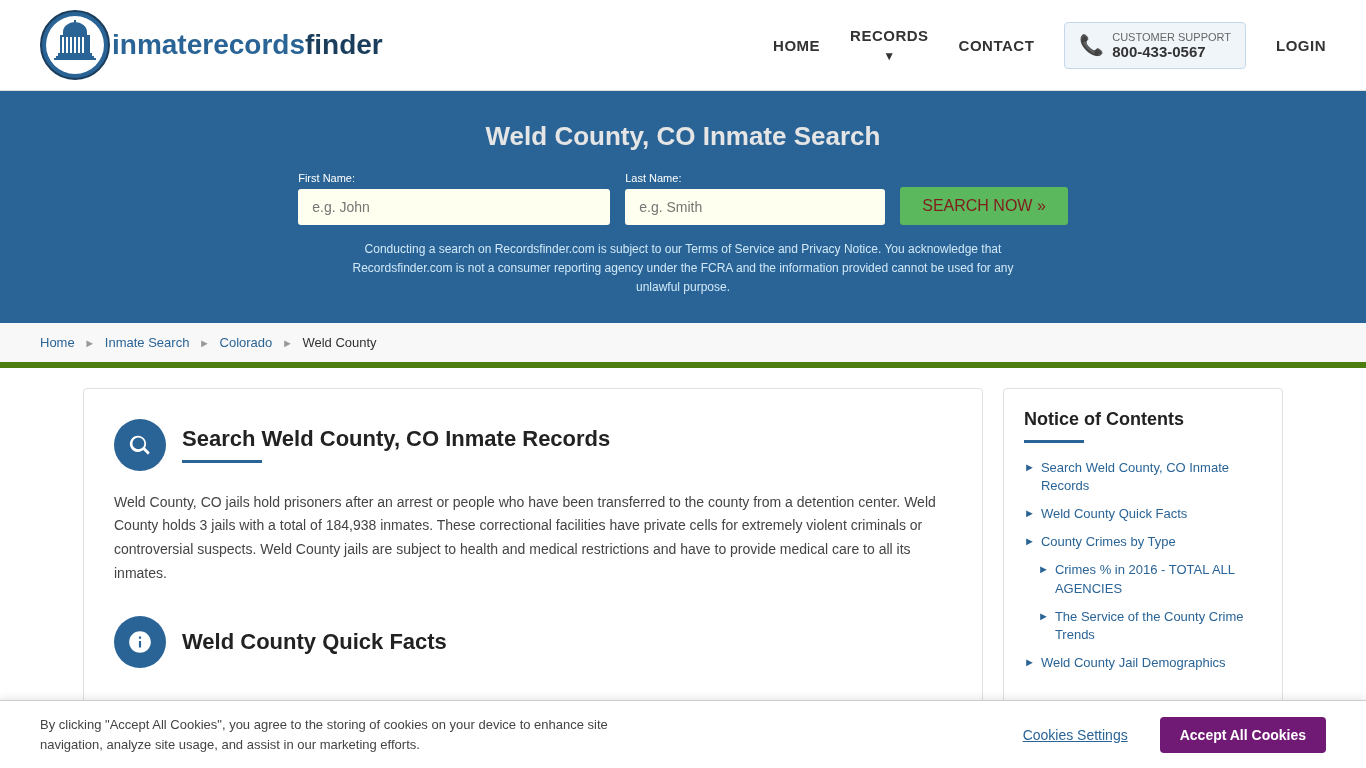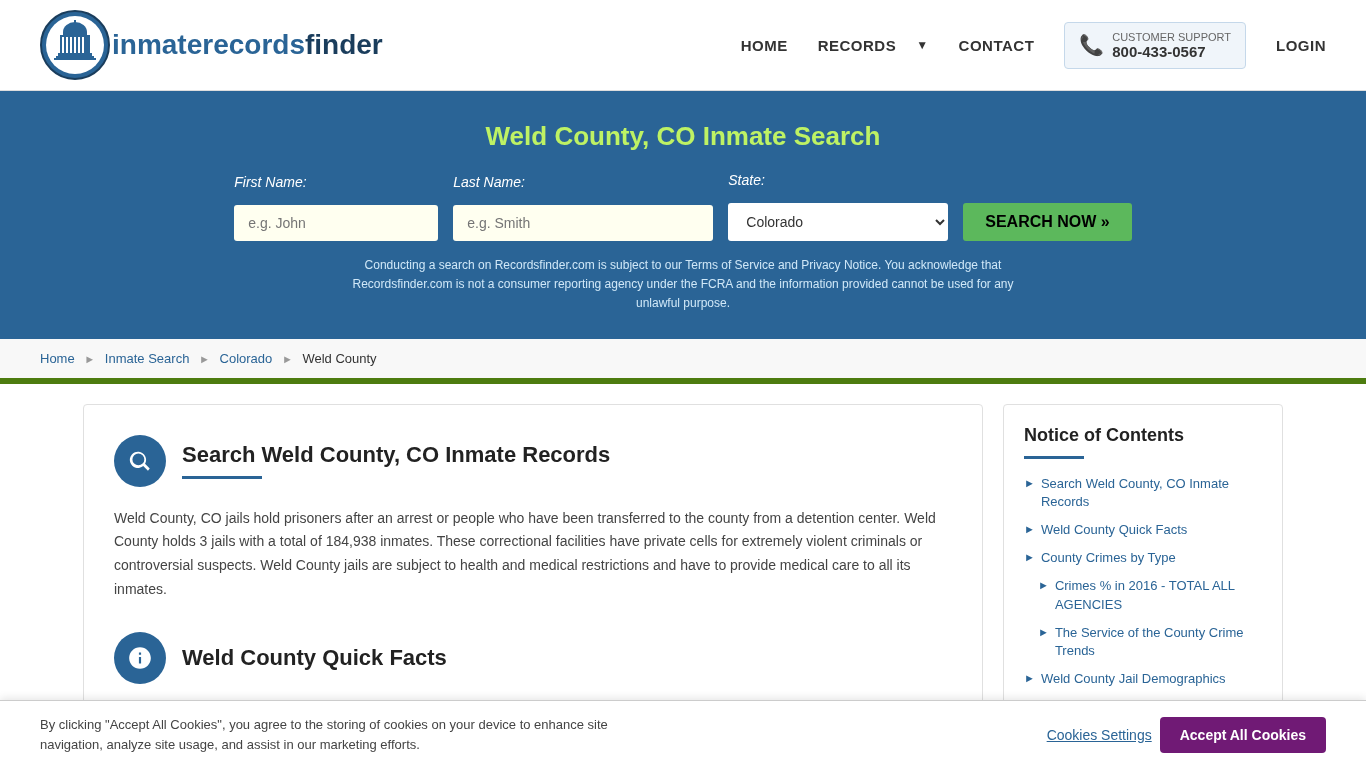--- a/index.html
+++ b/index.html
@@ -43,21 +43,22 @@
       font-size: 15px;
       font-weight: 600;
       color: #333;
       text-transform: uppercase;
       cursor: pointer;
       letter-spacing: 0.5px;
     }
     .nav-records {
       display: flex;
       align-items: center;
-      gap: 20px;
+      gap: 5px;
+      flex-direction: column;
     }
     .chevron { font-size: 12px; }
 
     #customer-support {
       display: flex;
       align-items: center;
       gap: 8px;
       background: #f0f5fa;
       border: 1px solid #c5d8ea;
       border-radius: 4px;
@@ -70,66 +71,65 @@
     #support-text { font-size: 11px; color: #666; }
     #support-number { font-size: 15px; font-weight: 700; color: #333; }
 
     
     #search-banner {
       background: #2a6496;
       padding: 30px 40px 25px;
       text-align: center;
     }
     #banner-title {
-      color: #bef264;
+      color: #e5e5e5;
       font-size: 26px;
       font-weight: 700;
       margin-bottom: 20px;
     }
     #search-form {
       display: flex;
       align-items: flex-end;
       justify-content: center;
       gap: 15px;
       margin-bottom: 15px;
     }
     .form-group { display: flex; flex-direction: column; align-items: flex-start; }
     .form-label {
       color: #fff;
-      font-size: 14px;
-      margin-bottom: 15px;
-      font-style: italic;
+      font-size: 11px;
+      margin-bottom: 5px;
     }
     .form-input {
       padding: 10px 14px;
       border: none;
       border-radius: 3px;
       font-size: 14px;
       color: #999;
       background: #fffff0;
       outline: none;
     }
-    #first-name-input { width: 204px; }
+    #first-name-input { width: 312px; }
     #last-name-input { width: 260px; }
     #state-select {
       width: 220px;
       padding: 10px 14px;
       border: none;
       border-radius: 3px;
       font-size: 14px;
       color: #333;
       background: #fff;
       outline: none;
       cursor: pointer;
     }
     #search-btn {
       background: #5cb85c;
-      color: #000000;
+      color: #7f1d1d;
       font-size: 16px;
-      font-weight: 700;
+      font-weight: 400;
       padding: 10px 22px;
       border: none;
       border-radius: 3px;
       cursor: pointer;
       white-space: nowrap;
       text-align: right;
     }
 
     #disclaimer {
       color: #d0e8f8;
@@ -289,21 +289,21 @@
     }
     #cookie-text {
       font-size: 13px;
       color: #444;
       max-width: 600px;
       line-height: 1.5;
     }
     #cookie-actions {
       display: flex;
       align-items: center;
-      gap: 8px;
+      gap: 32px;
       flex-shrink: 0;
     }
     #cookies-settings-btn {
       background: none;
       border: none;
       color: #2a6496;
       text-decoration: underline;
       cursor: pointer;
       font-size: 14px;
     }
@@ -373,30 +373,20 @@
 <div id="search-banner">
   <div id="banner-title">Weld County, CO Inmate Search</div>
   <div id="search-form">
     <div class="form-group">
       <label class="form-label">First Name:</label>
       <input type="text" id="first-name-input" class="form-input" placeholder="e.g. John" style="">
     </div>
     <div class="form-group">
       <label class="form-label">Last Name:</label>
       <input type="text" id="last-name-input" class="form-input" placeholder="e.g. Smith" style="">
-    </div>
-    <div class="form-group">
-      <label class="form-label">State:</label>
-      <select id="state-select">
-        <option>Colorado</option>
-        <option>Alabama</option>
-        <option>Alaska</option>
-        <option>Arizona</option>
-        <option>California</option>
-      </select>
     </div>
     <button id="search-btn">SEARCH NOW »</button>
   </div>
   <div id="disclaimer">Conducting a search on Recordsfinder.com is subject to our Terms of Service and Privacy Notice. You acknowledge that Recordsfinder.com is not a consumer reporting agency under the FCRA and the information provided cannot be used for any unlawful purpose.</div>
 </div>
 
 <div id="breadcrumb">
   <a href="#">Home</a>
   <span class="bc-sep">►</span>
   <a href="#">Inmate Search</a>

